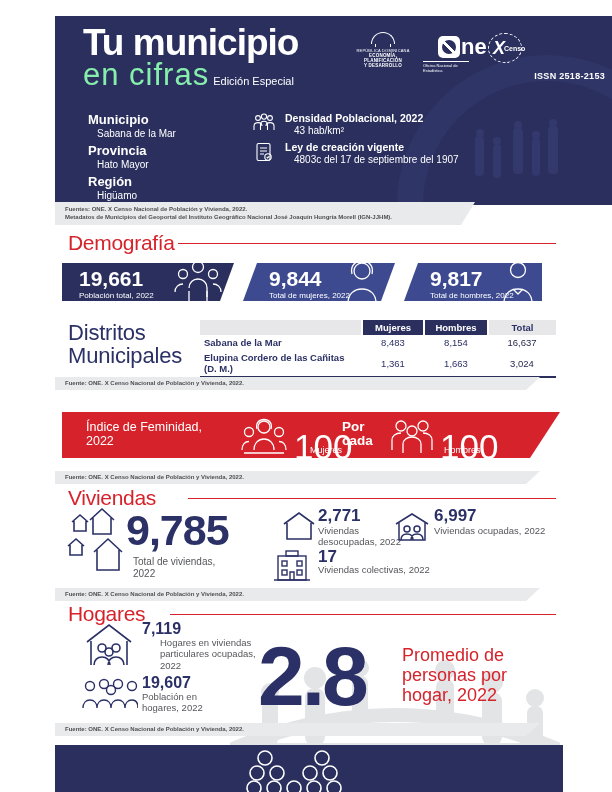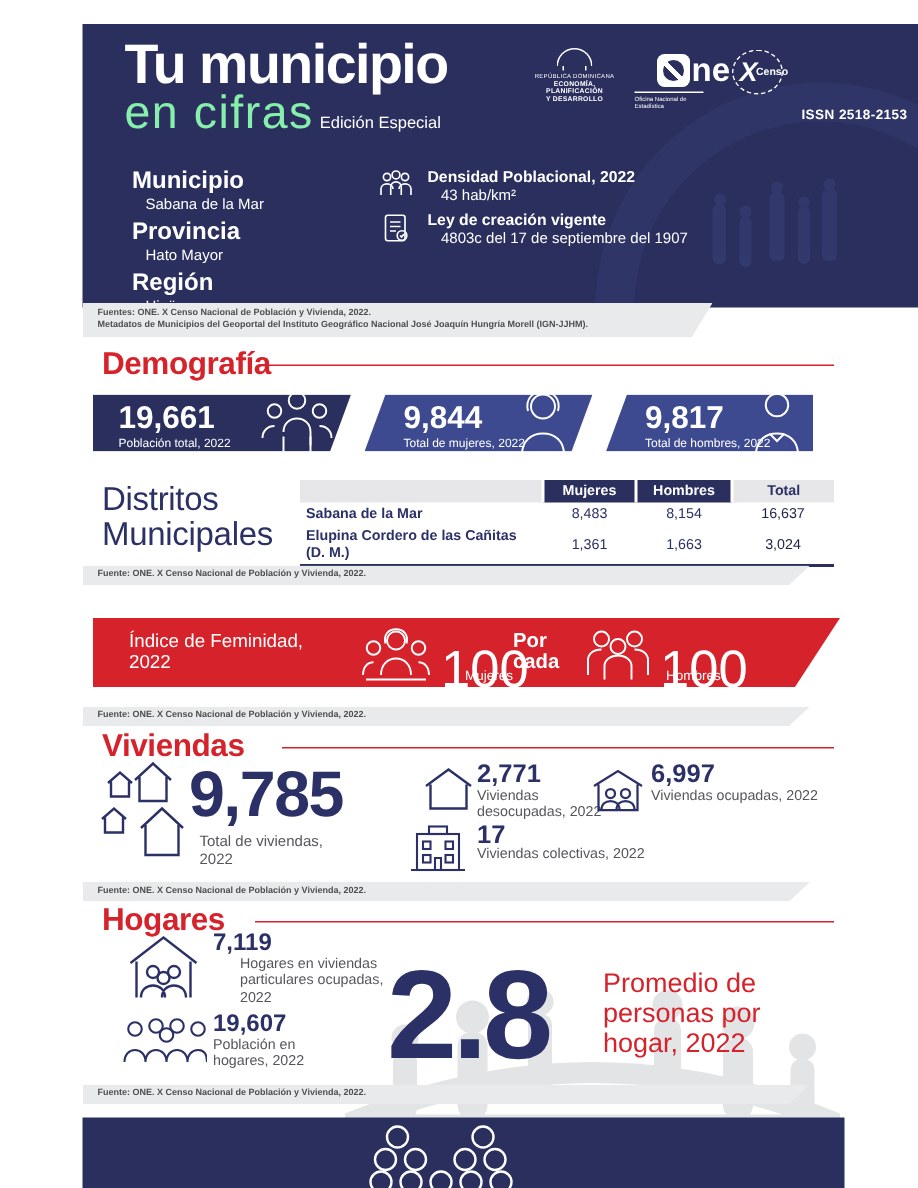--- a/index.html
+++ b/index.html
@@ -29,36 +29,36 @@
   .logo-one .o:after { content:""; position:absolute; left:4px; top:4px; width:14px; height:14px; border-radius:50%; background:#2a2f5e;
       background-image:linear-gradient(45deg, transparent 40%, #fff 40%, #fff 55%, transparent 55%); }
   .logo-one .ne { font-size:22px; font-weight:bold; letter-spacing:0; }
   .logo-one .sub { font-size:4px; margin-top:1px; border-top:.5px solid #fff; padding-top:1px; width:46px; }
   .logo-censo { position:absolute; left:130px; top:2px; width:44px; height:34px; }
   .logo-censo .ring { position:absolute; left:3px; top:1px; width:34px; height:30px; border:1.5px dashed #fff; border-radius:50%; }
   .logo-censo .x { position:absolute; left:8px; top:6px; color:#fff; font-size:18px; font-weight:bold; font-style:italic; }
   .logo-censo .censo { position:absolute; left:19px; top:13px; color:#fff; font-size:7px; font-weight:bold; }
   .issn { position:absolute; right:22px; top:55px; color:#fff; font-size:9px; font-weight:bold; letter-spacing:.3px; }
   .info-left { position:absolute; left:33px; top:96px; color:#fff; }
-  .info-left .lbl { font-size:16px; font-weight:bold; margin-top:4px; }
+  .info-left .lbl { font-size:13px; font-weight:bold; margin-top:4px; }
   .info-left .val { font-size:10px; padding-left:9px; margin-top:1px; }
   .info-right { position:absolute; left:196px; top:96px; }
   .stat-row { display:flex; margin-bottom:5px; }
   .stat-ic { width:26px; flex:0 0 26px; margin-right:8px; display:flex; align-items:flex-start; justify-content:center; padding-top:1px; }
   .stat-tx .lbl { color:#fff; font-size:10.5px; font-weight:bold; }
   .stat-tx .val { color:#fff; font-size:10px; padding-left:9px; margin-top:1px; }
 
   
   .srcbar { position:absolute; left:55px; background:#e9eaec; color:#4e4f52; font-weight:bold;
             clip-path:polygon(0 0, 100% 0, calc(100% - 14px) 100%, 0 100%); }
   .srcbar.single { width:485px; height:13px; font-size:6px; line-height:13px; padding-left:10px; }
   .srcbar.double { width:420px; height:23px; font-size:6px; padding:4px 0 0 10px; line-height:7.5px; }
 
   
-  .sec-head { position:absolute; color:#d6232b; font-size:21px; font-weight:bold; letter-spacing:-.3px; }
+  .sec-head { position:absolute; color:#d6232b; font-size:21px; font-weight:normal; letter-spacing:-.3px; }
   .sec-rule { position:absolute; height:0; border-top:1.5px solid #d6232b; }
 
   
   .banner { position:absolute; top:263px; height:38px; color:#fff; }
   .banner .num { font-size:21px; font-weight:bold; line-height:1; margin-top:5px; }
   .banner .lbl { font-size:8px; margin-top:2px; }
   .b1 { left:62px; width:172px; background:#2a2f5e; clip-path:polygon(0 0,100% 0,calc(100% - 14px) 100%,0 100%); padding-left:17px; }
   .b2 { left:243px; width:152px; background:#3d4a90; clip-path:polygon(14px 0,100% 0,calc(100% - 14px) 100%,0 100%); padding-left:26px; }
   .b3 { left:404px; width:138px; background:#3d4a90; clip-path:polygon(14px 0,100% 0,100% 100%,0 100%); padding-left:26px; }
   .banner-ic { position:absolute; top:258px; }

